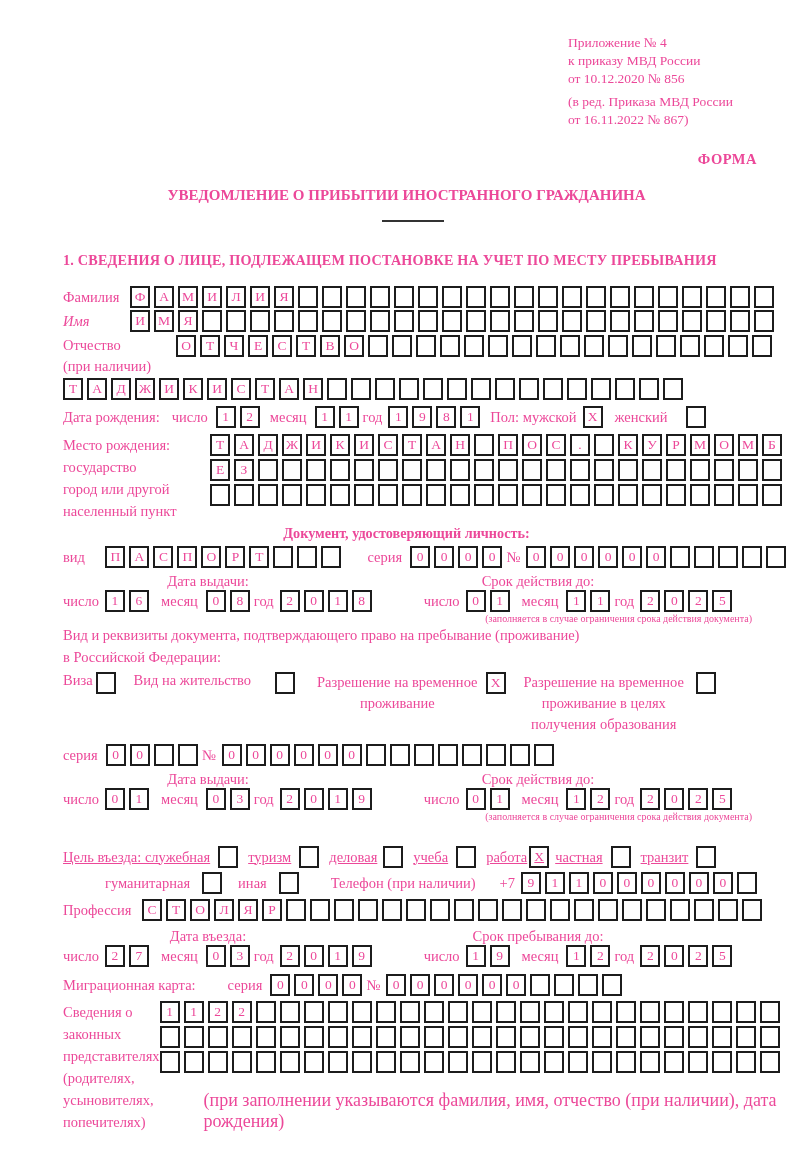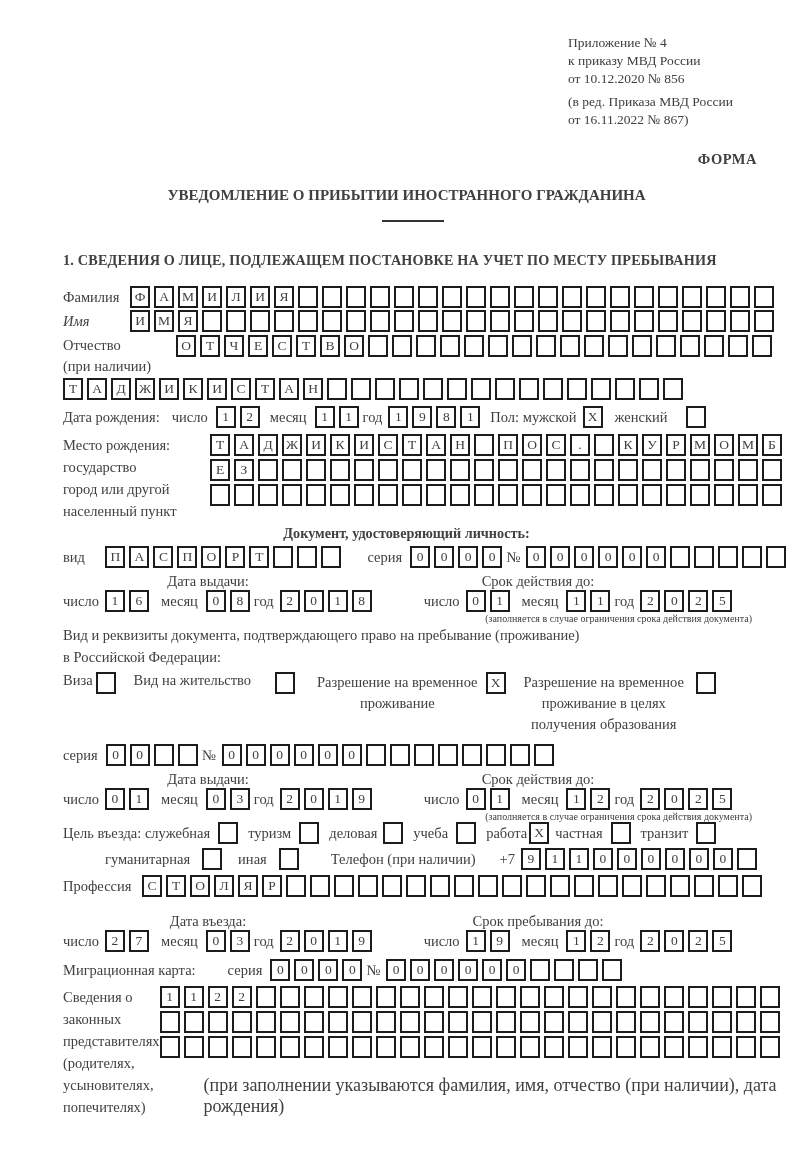--- a/index.html
+++ b/index.html
@@ -1,18 +1,18 @@
 <!DOCTYPE html>
 <html><head>
 <meta charset="utf-8">
 <style>
   html,body{margin:0;padding:0;background:#888;}
   .page{
     width:800px;height:1163px;background:#ffffff;margin:0 auto;
-    font-family:"Liberation Serif","DejaVu Serif",serif;color:#404040;
+    font-family:"Liberation Serif","DejaVu Serif",serif;color:#ec4899;
     box-sizing:border-box;padding:34px 10px 0 63px;overflow:hidden;position:relative;
   }
   .meta{width:192px;margin-left:auto;margin-right:30px;font-size:13.5px;line-height:18px;}
   .meta .gap{height:5px;}
   .forma{font-weight:bold;text-align:right;margin:22px 33px 0 0;font-size:14.5px;letter-spacing:.5px;}
   .title{text-align:center;font-weight:bold;font-size:15px;line-height:22px;margin:16px 40px 0 0;}
   .blank-line{display:inline-block;width:62px;border-bottom:2px solid #333;height:13px;margin-left:12px;}
   .sec-heading{font-weight:bold;font-size:14.2px;margin-top:24px;letter-spacing:.2px;}
   .row{display:flex;align-items:center;}
   .row.top{align-items:flex-start;}
@@ -479,21 +479,21 @@
     <span class="cells ml6">
         <span class="cell">2</span>
         <span class="cell">0</span>
         <span class="cell">2</span>
         <span class="cell">5</span>
       </span>
   </div>
 
   <div class="note" style="text-align:right;margin-right:38px;margin-top:1px;">(заполняется в случае ограничения срока действия документа)</div>
 
-  <div class="row" style="margin-top:0;">
+  <div class="row" style="margin-top:24px;text-decoration:underline;">
     <span class="lbl">Цель въезда: служебная</span>
     <span class="cells ml8">
         <span class="cell"></span>
       </span>
     <span class="lbl ml6">туризм</span>
     <span class="cells ml8">
         <span class="cell"></span>
       </span>
     <span class="lbl ml6">деловая</span>
     <span class="cells ml6">
@@ -567,21 +567,21 @@
         <span class="cell"></span>
         <span class="cell"></span>
         <span class="cell"></span>
         <span class="cell"></span>
         <span class="cell"></span>
         <span class="cell"></span>
         <span class="cell"></span>
       </span>
   </div>
 
-  <div class="row" style="margin-top:16px;">
+  <div class="row" style="margin-top:7px;">
     <span class="lbl" style="width:290px;text-align:center;">Дата въезда:</span>
     <span class="lbl" style="width:370px;text-align:center;">Срок пребывания до:</span>
   </div>
 
   <div class="row">
     <span class="lbl">число</span>
     <span class="cells ml6">
         <span class="cell">2</span>
         <span class="cell">7</span>
       </span>

